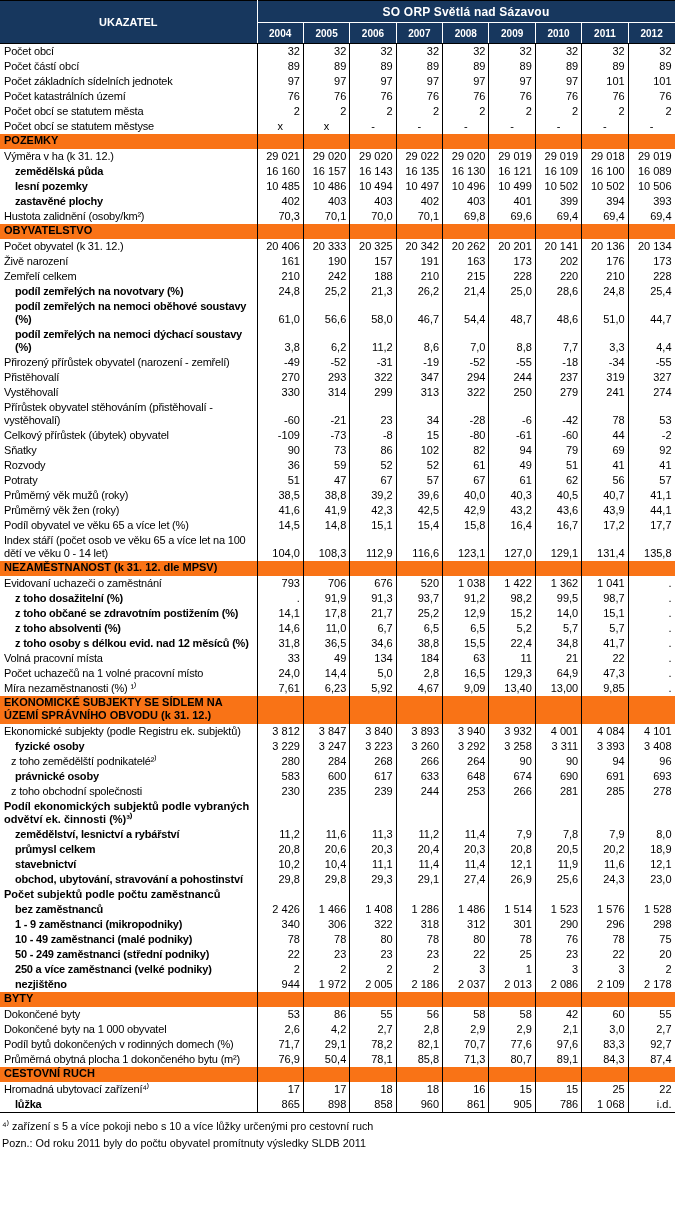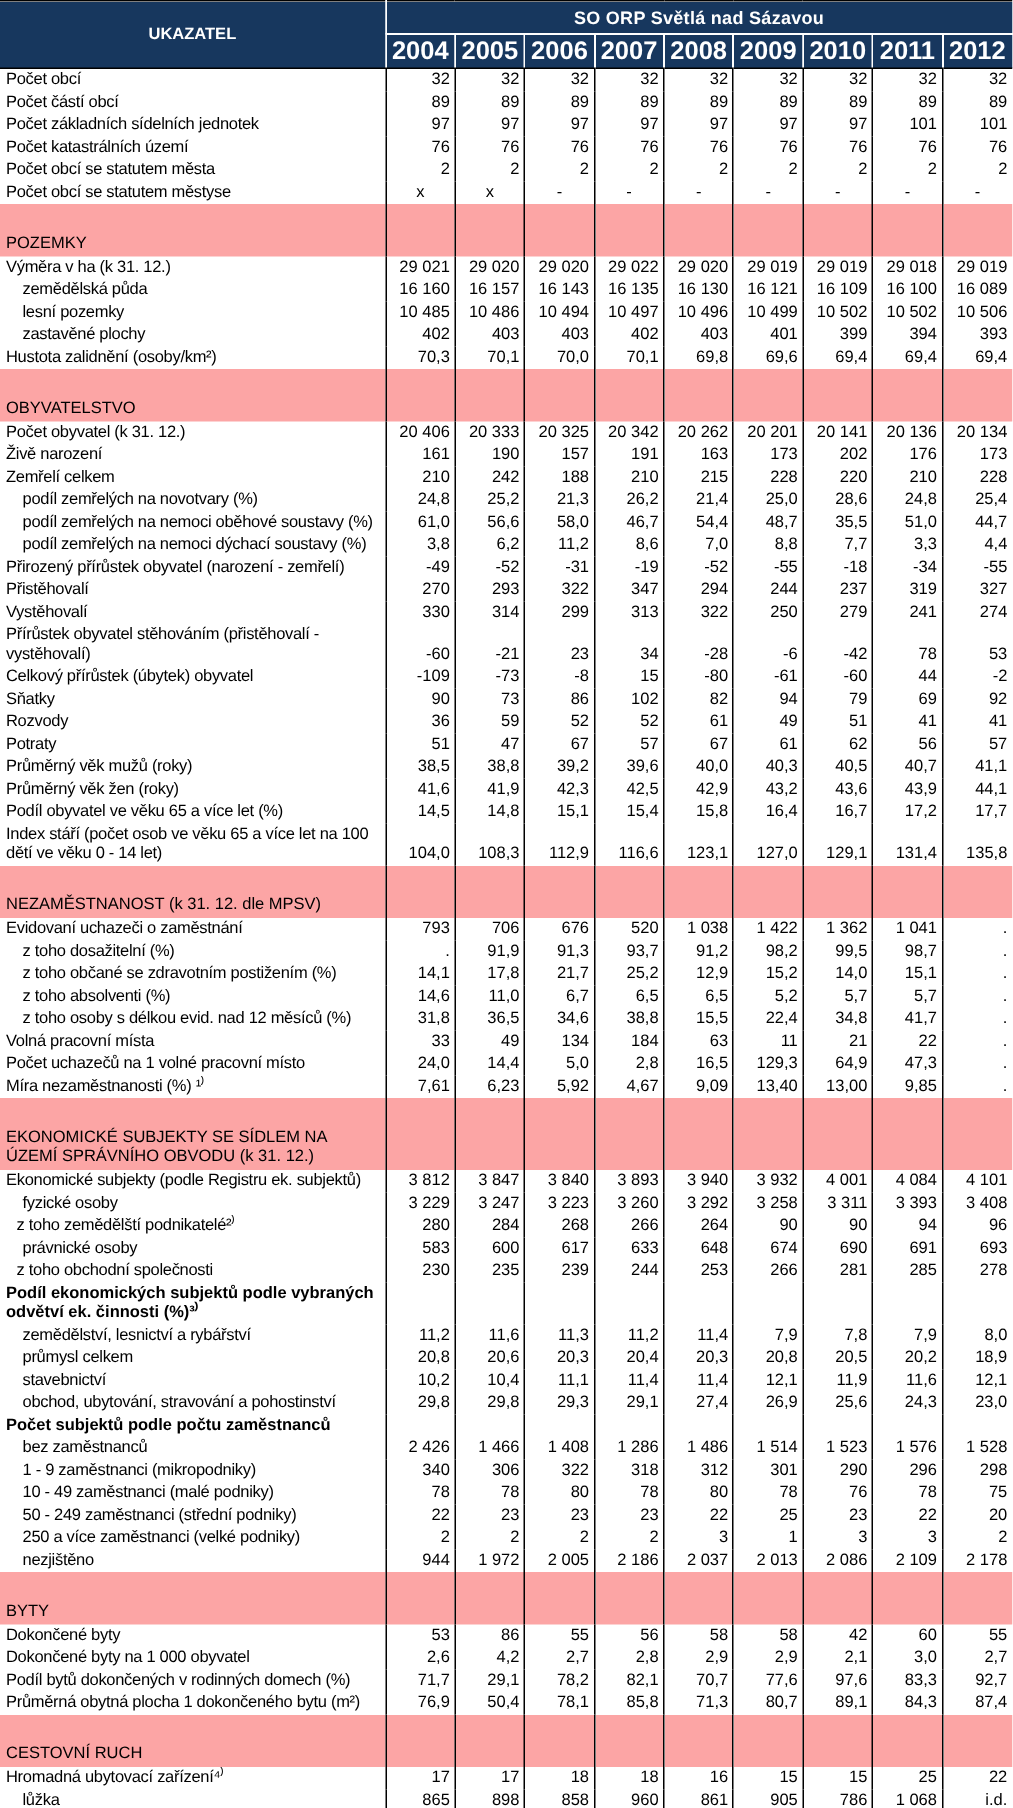--- a/index.html
+++ b/index.html
@@ -1,30 +1,30 @@
 <!DOCTYPE html>
 <html><head>
 <meta charset="utf-8">
 <style>
   html,body{margin:0;padding:0;background:#fff;}
   .wrap{width:675px;font-family:"Liberation Sans",sans-serif;color:#000;}
   table{border-collapse:collapse;table-layout:fixed;width:565px;border-top:1px solid #000;}
   thead th{background:#17375E;color:#fff;font-weight:bold;overflow:hidden;}
   .h-indicator{font-size:11px;border-right:1px solid #fff;border-bottom:1px solid #000;text-align:center;}
   .h-region{font-size:12px;height:19px;border-bottom:1px solid #fff;text-align:center;letter-spacing:0.2px;}
-  .h-year{font-size:17px;height:18px;border-right:1px solid #fff;text-align:center;border-bottom:1px solid #000;}
+  .h-year{font-size:10px;height:18px;border-right:1px solid #fff;text-align:center;border-bottom:1px solid #000;}
   .h-year:last-child{border-right:none;}
   tbody td{vertical-align:bottom;font-size:11px;line-height:13px;padding:1px 3px 1px 0;overflow:hidden;}
   td.label{padding-left:4px;padding-right:2px;letter-spacing:-0.2px;border-right:1px solid #000;}
-  td.ind1{padding-left:15px;}
+  td.ind1{padding-left:15px;font-weight:bold;}
   td.ind2{padding-left:11px;}
   td.val{text-align:right;border-right:1px solid #000;white-space:nowrap;}
   td.val:last-child{border-right:none;}
   td.val.ctr{text-align:center;padding-right:0;}
-  tr.section td{background:#fca5a5;font-weight:normal;padding-top:20px;padding-bottom:2px;letter-spacing:0;}
+  tr.section td{background:#f97316;font-weight:bold;padding-top:0;padding-bottom:2px;letter-spacing:0;}
   tr.subhead td.label{font-weight:bold;letter-spacing:0;}
   tbody tr:last-child td{border-bottom:1px solid #000;}
   .footnotes{font-size:10.8px;line-height:17px;padding:5px 0 0 2px;}
   .footnotes div{white-space:nowrap;}
 </style>
 </head>
 <body>
 
 <div class="wrap">
   <table>
@@ -263,21 +263,21 @@
           <td class="val">25,4</td>
         </tr>
         <tr class="">
           <td class="label ind1">podíl zemřelých na nemoci oběhové soustavy (%)</td>
           <td class="val">61,0</td>
           <td class="val">56,6</td>
           <td class="val">58,0</td>
           <td class="val">46,7</td>
           <td class="val">54,4</td>
           <td class="val">48,7</td>
-          <td class="val">35,5</td>
+          <td class="val">48,6</td>
           <td class="val">51,0</td>
           <td class="val">44,7</td>
         </tr>
         <tr class="">
           <td class="label ind1">podíl zemřelých na nemoci dýchací soustavy (%)</td>
           <td class="val">3,8</td>
           <td class="val">6,2</td>
           <td class="val">11,2</td>
           <td class="val">8,6</td>
           <td class="val">7,0</td>

